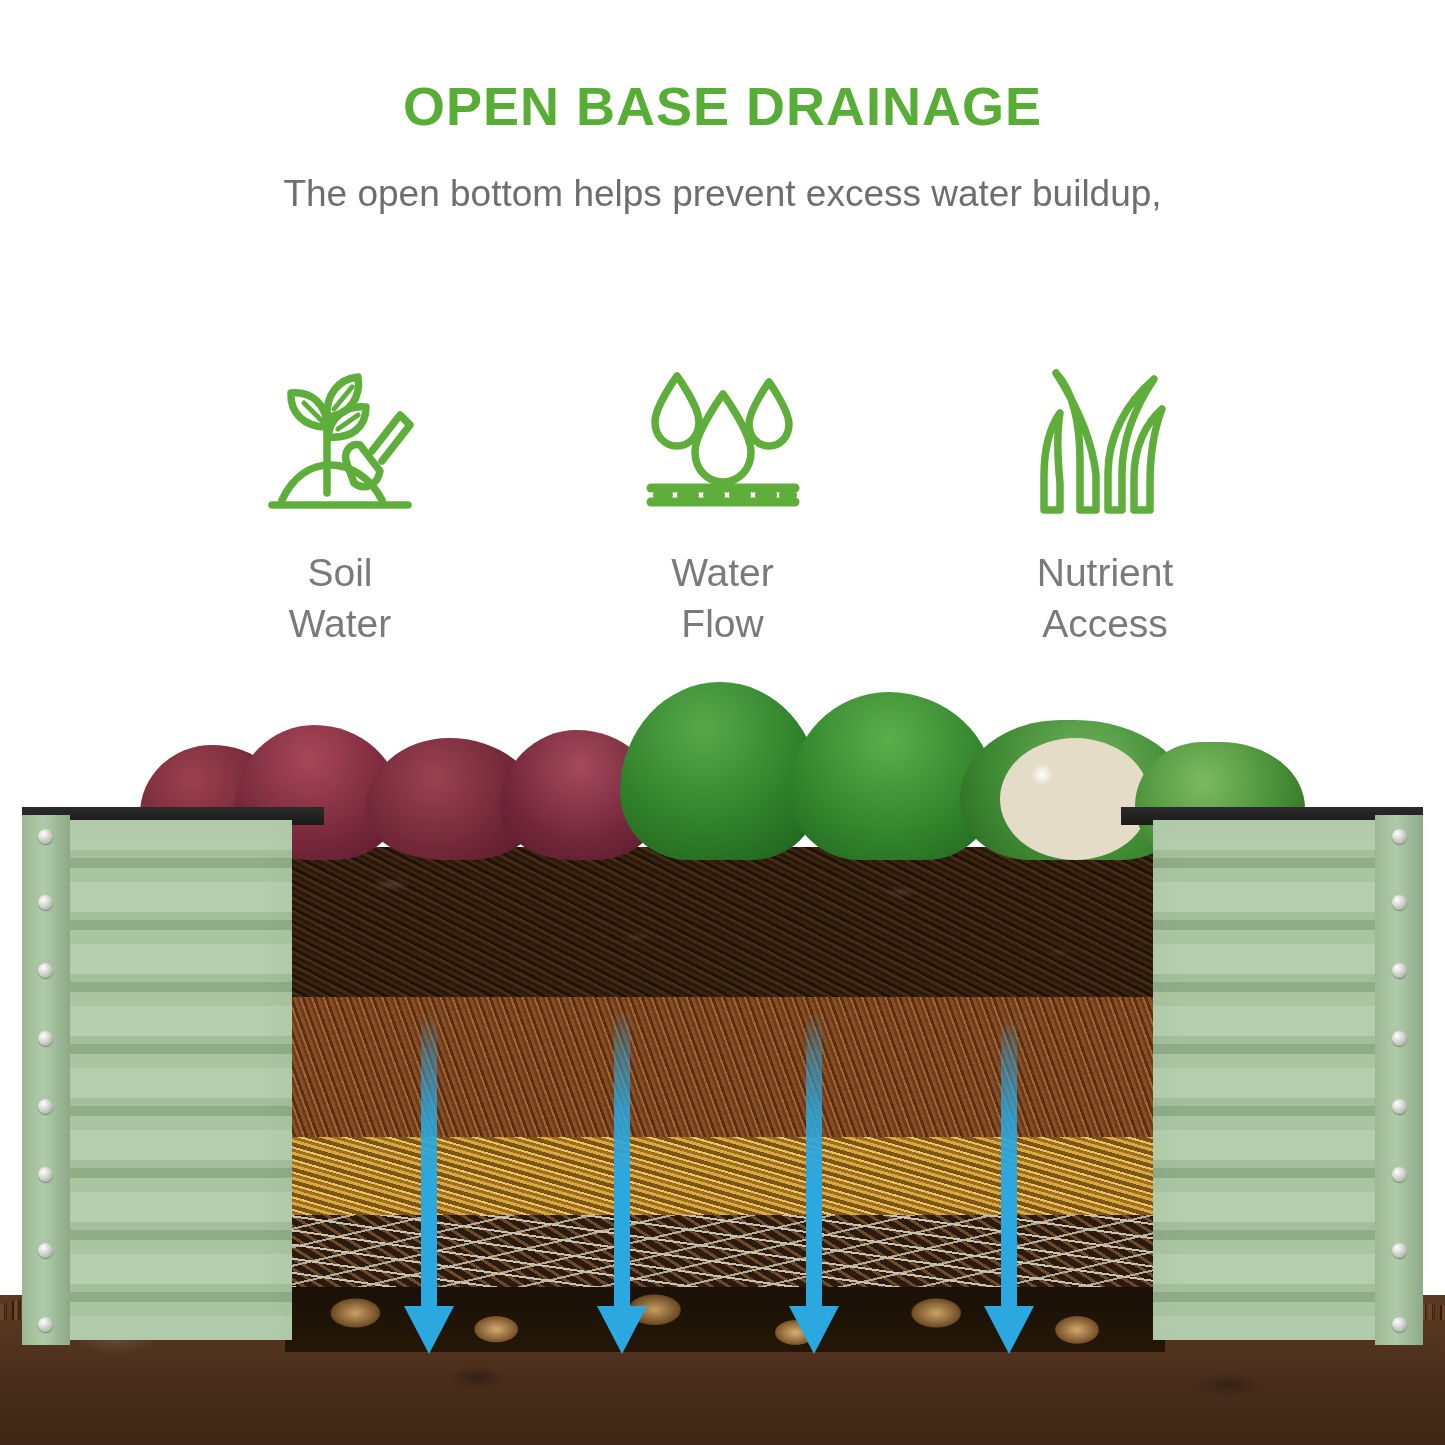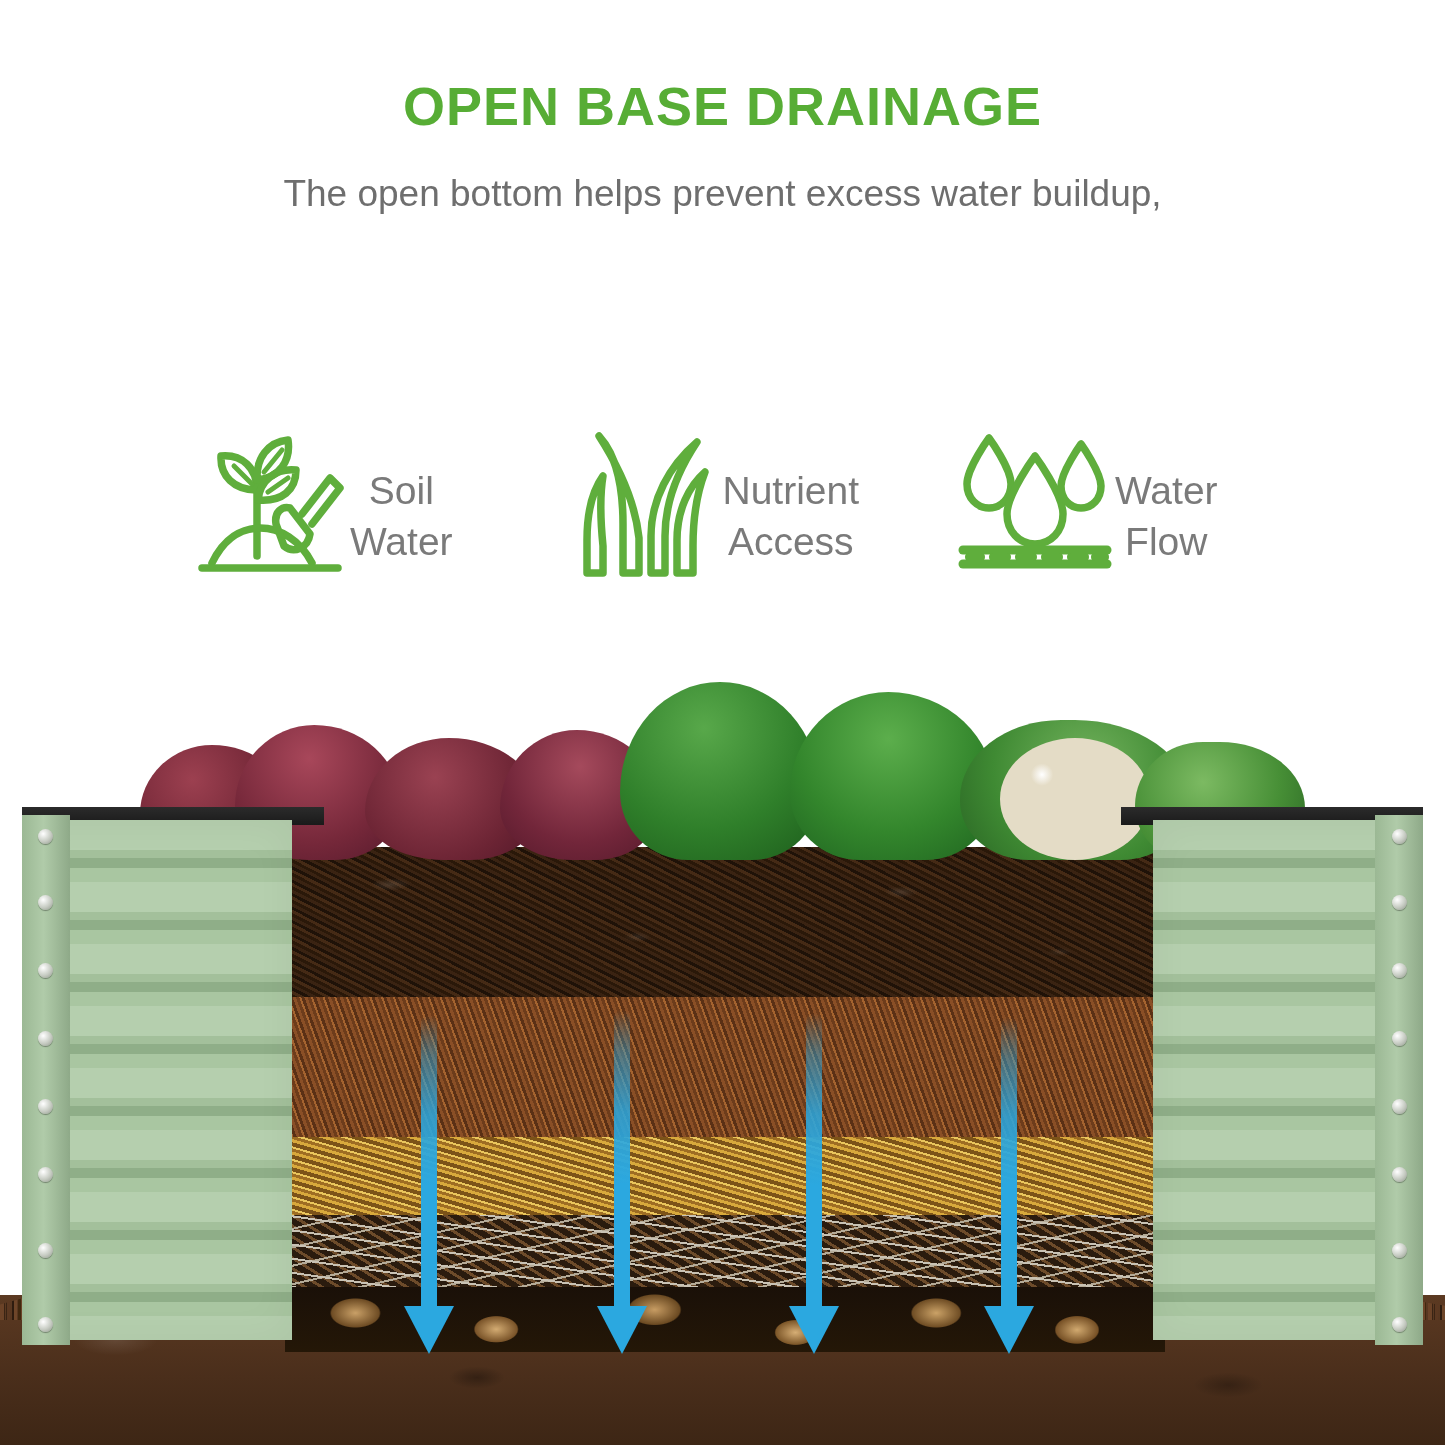--- a/index.html
+++ b/index.html
@@ -19,21 +19,21 @@
     text-align:center; font-size:37px; color:#6e6e6e;
     line-height:1.42; font-weight:400;
   }
   .subtitle span { display:block; }
 
   
   .features {
     position:absolute; top:360px; left:190px; width:1065px; height:290px;
     display:flex; justify-content:space-between;
   }
-  .feature { width:300px; display:flex; flex-direction:row; align-items:center; }
+  .feature { width:300px; display:flex; flex-direction:column; align-items:center; }
   .feature-icon { height:165px; display:flex; align-items:center; justify-content:center; }
   .feature-label {
     margin-top:22px; text-align:center; font-size:39px;
     color:#7a7a7a; line-height:1.32; font-weight:300;
   }
   .feature-label span { display:block; }
 
   
   .scene { position:absolute; left:0; top:655px; width:1445px; height:790px; overflow:hidden; }
 
@@ -199,55 +199,55 @@
         </svg>
       </div>
       <div class="feature-label">
         <span>Soil</span>
         <span>Water</span>
       </div>
     </div>
 
     <div class="feature">
       <div class="feature-icon">
-        <svg width="150" height="155" viewBox="0 0 150 155" fill="none" stroke="#5FAE3C" stroke-width="7.5" stroke-linecap="round" stroke-linejoin="round">
-
-          <path d="M50 145 L50 96 C50 58 44 28 26 8 C44 36 62 72 66 110 L66 145 Z"></path>
-
-          <path d="M78 145 L78 108 C78 72 96 38 124 14 C104 44 92 74 92 108 L92 145 Z"></path>
-
-          <path d="M14 145 L14 112 C14 84 20 62 30 48 C26 72 28 98 30 118 L30 145 Z"></path>
-
-          <path d="M104 145 L104 112 C104 82 116 58 132 44 C122 70 120 96 120 118 L120 145 Z"></path>
-        </svg>
-      </div>
-      <div class="feature-label">
-        <span>Nutrient</span>
-        <span>Access</span>
-      </div>
-    </div>
-
-    <div class="feature">
-      <div class="feature-icon">
         <svg width="160" height="150" viewBox="0 0 160 150" fill="none" stroke="#5FAE3C" stroke-width="7.5" stroke-linecap="round" stroke-linejoin="round">
 
           <path d="M34 8 C34 8 12 38 12 54 C12 68 22 78 34 78 C46 78 56 68 56 54 C56 38 34 8 34 8 Z"></path>
 
           <path d="M80 26 C80 26 52 64 52 84 C52 101 64 114 80 114 C96 114 108 101 108 84 C108 64 80 26 80 26 Z"></path>
 
           <path d="M126 14 C126 14 106 42 106 56 C106 69 115 78 126 78 C137 78 146 69 146 56 C146 42 126 14 126 14 Z"></path>
 
           <path d="M8 120 H152" stroke-width="9"></path>
           <path d="M8 134 H152" stroke-width="9"></path>
           <path d="M14 127 H26 M38 127 H52 M64 127 H78 M90 127 H104 M116 127 H130 M140 127 H150" stroke-width="8" stroke-dasharray="0"></path>
         </svg>
       </div>
       <div class="feature-label">
         <span>Water</span>
         <span>Flow</span>
+      </div>
+    </div>
+
+    <div class="feature">
+      <div class="feature-icon">
+        <svg width="150" height="155" viewBox="0 0 150 155" fill="none" stroke="#5FAE3C" stroke-width="7.5" stroke-linecap="round" stroke-linejoin="round">
+
+          <path d="M50 145 L50 96 C50 58 44 28 26 8 C44 36 62 72 66 110 L66 145 Z"></path>
+
+          <path d="M78 145 L78 108 C78 72 96 38 124 14 C104 44 92 74 92 108 L92 145 Z"></path>
+
+          <path d="M14 145 L14 112 C14 84 20 62 30 48 C26 72 28 98 30 118 L30 145 Z"></path>
+
+          <path d="M104 145 L104 112 C104 82 116 58 132 44 C122 70 120 96 120 118 L120 145 Z"></path>
+        </svg>
+      </div>
+      <div class="feature-label">
+        <span>Nutrient</span>
+        <span>Access</span>
       </div>
     </div>
 
   </div>
 
   <div class="scene">
 
     <div class="ground"></div>
 
     <div class="bed-interior">

